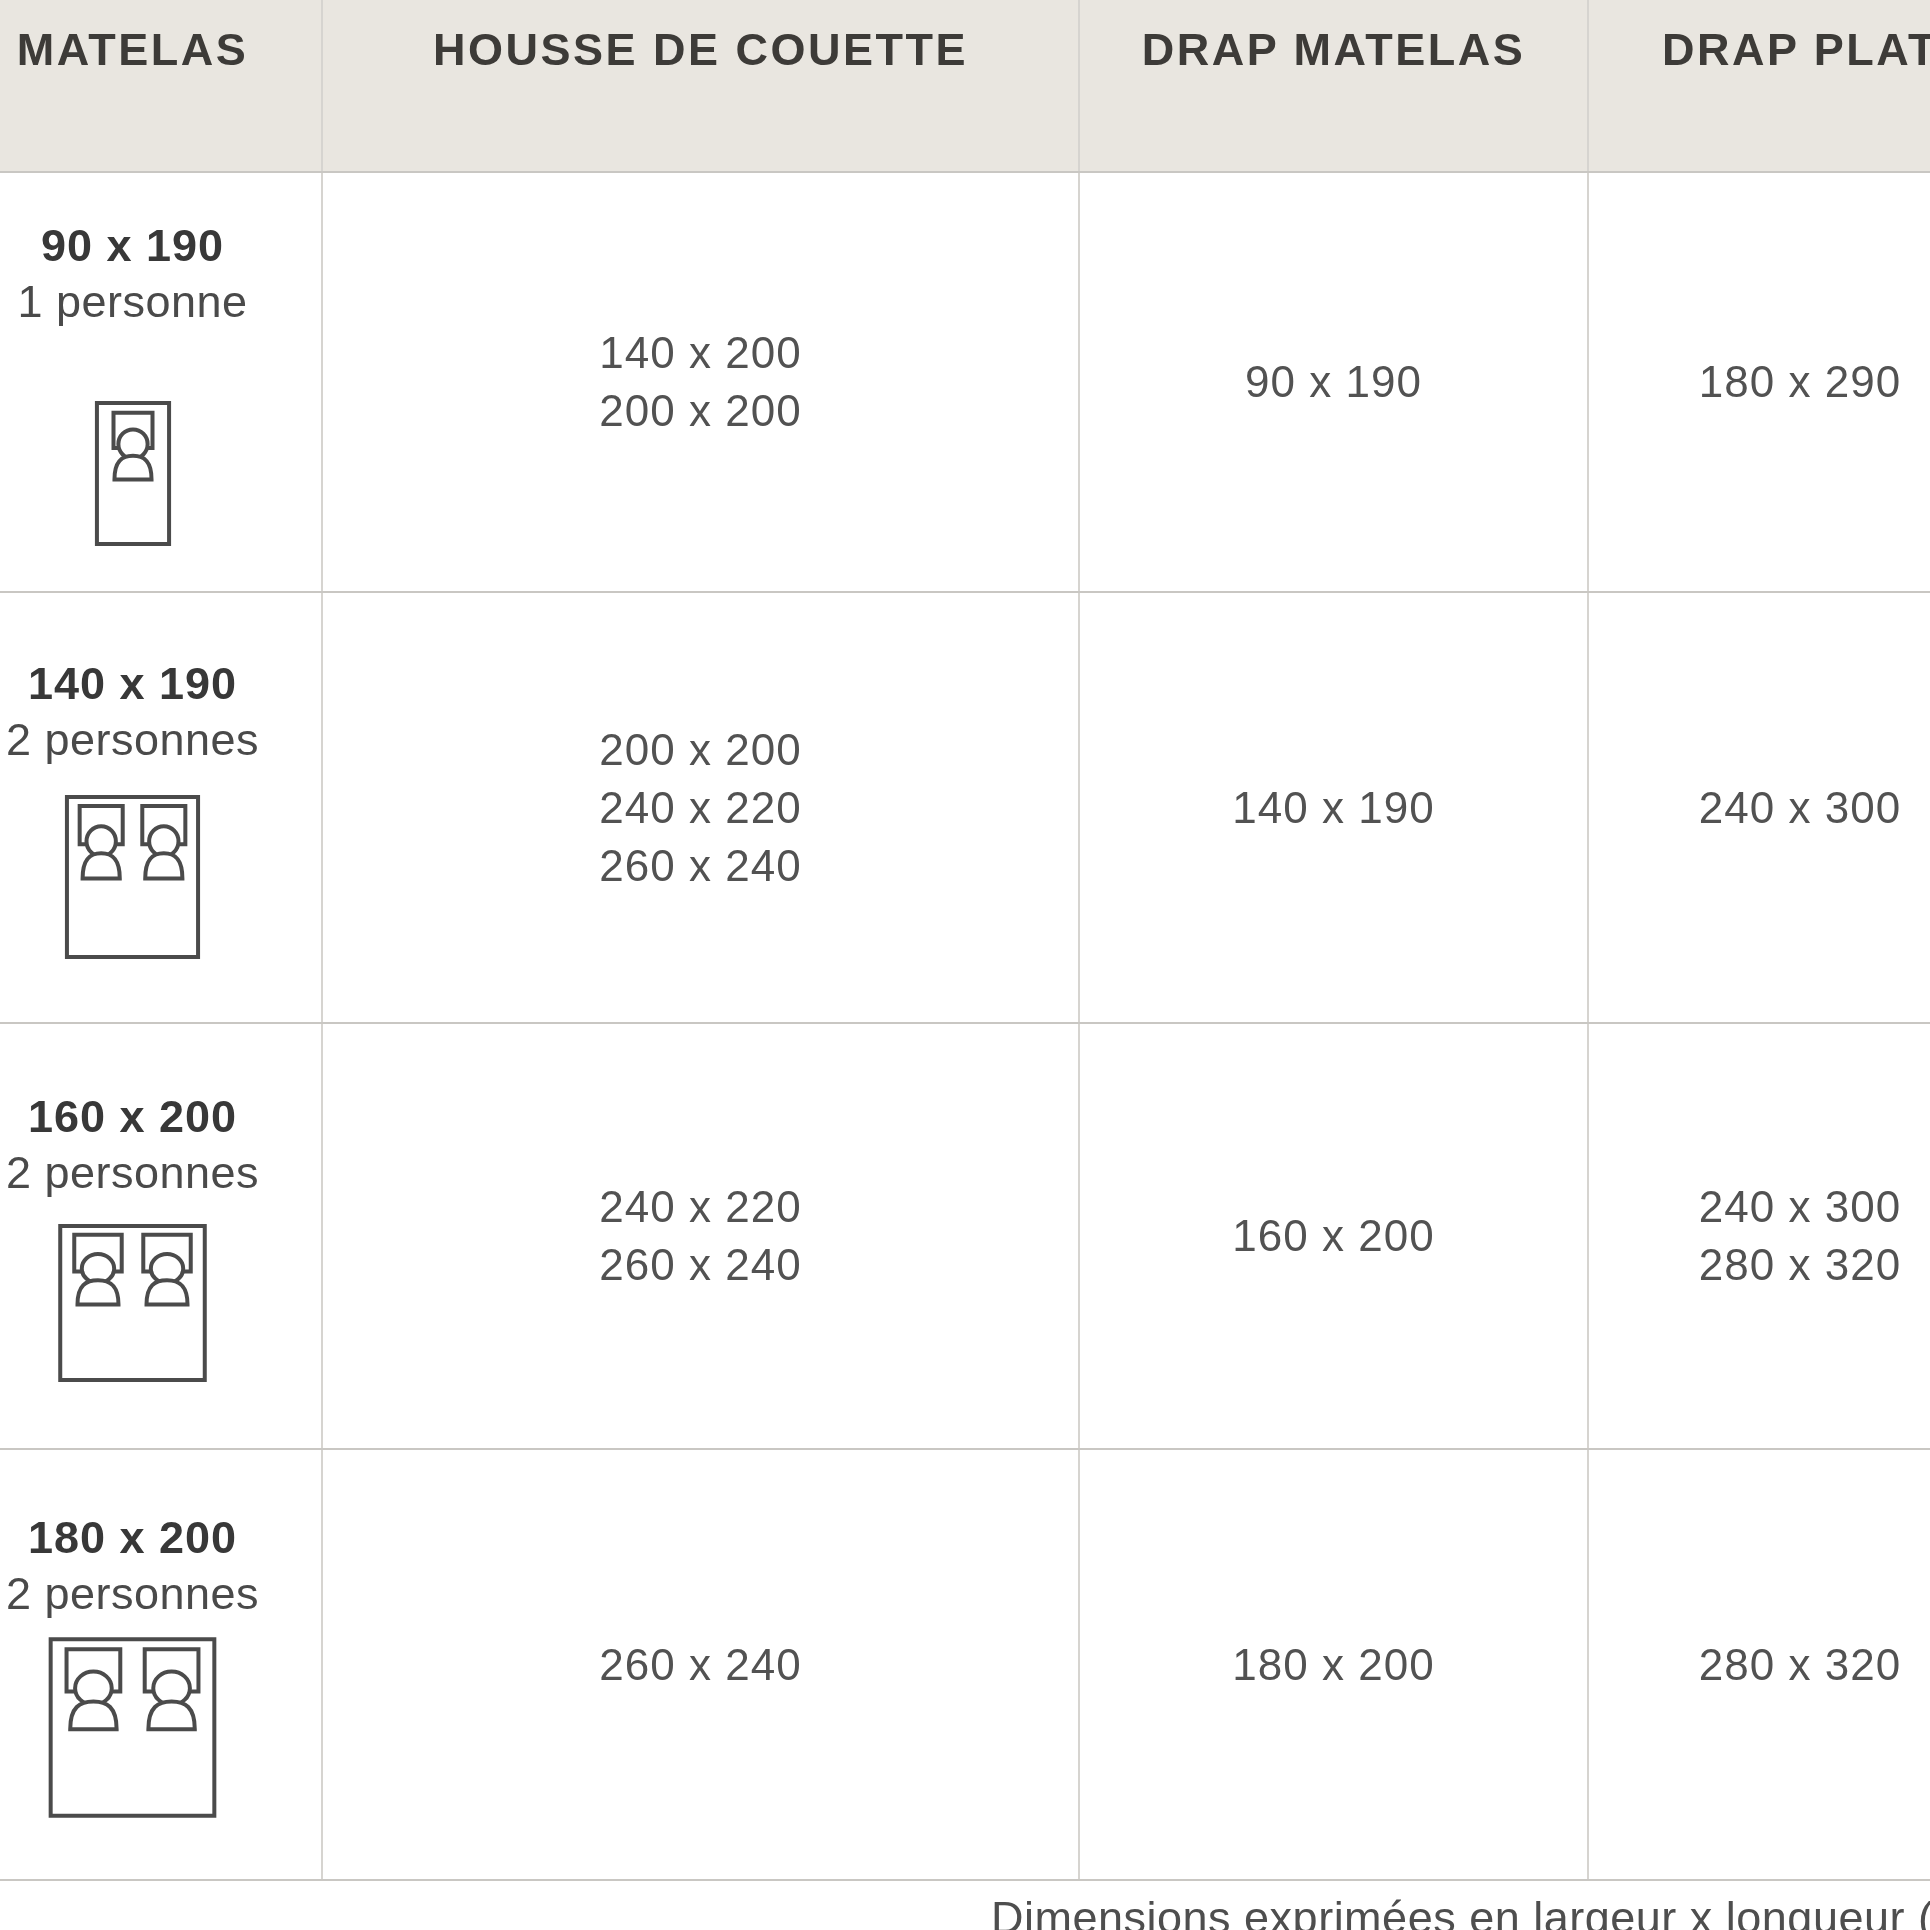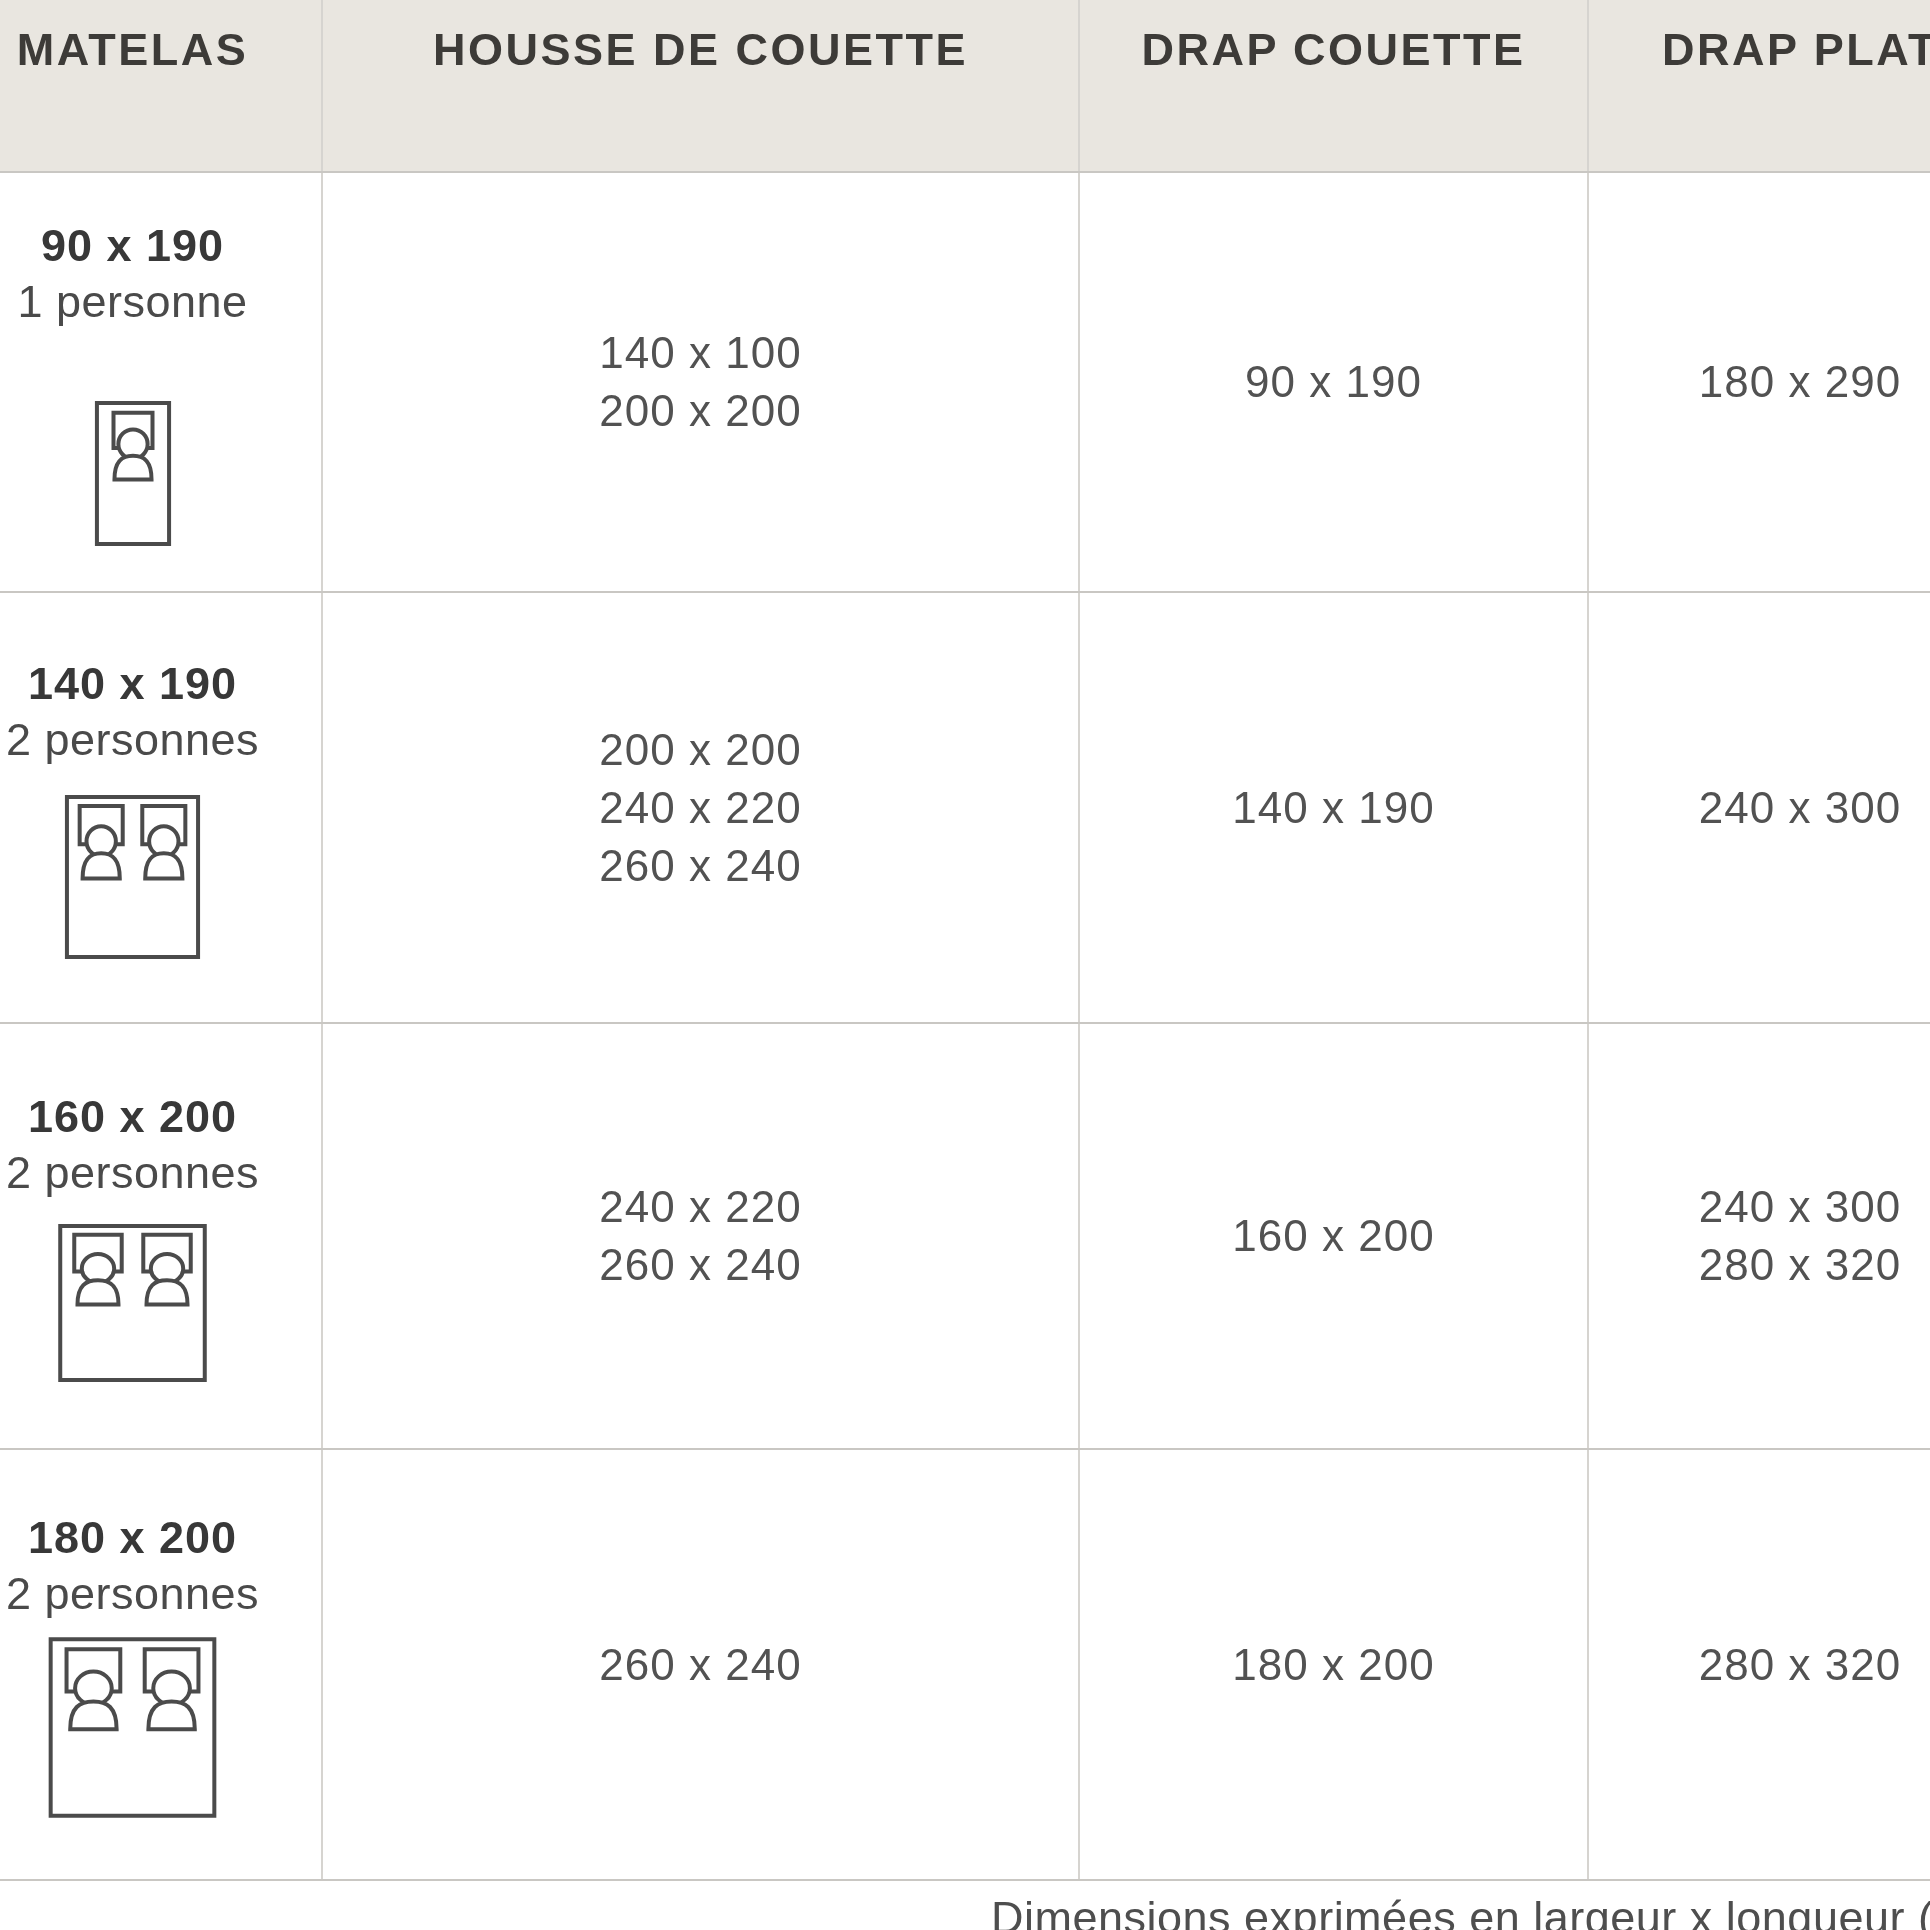--- a/index.html
+++ b/index.html
@@ -73,38 +73,38 @@
   <colgroup>
     <col class="c1">
       <col class="c2">
       <col class="c3">
       <col class="c4">
   </colgroup>
   <thead>
     <tr>
         <th>MATELAS</th>
         <th>HOUSSE DE COUETTE</th>
-        <th>DRAP COUETTE</th>
+        <th>DRAP MATELAS</th>
         <th>DRAP PLAT</th>
       </tr>
   </thead>
   <tbody>
       <tr class="row-0">
         <td>
           <div class="m-size">90 x 190</div>
           <div class="m-label">1 personne</div>
           <svg class="bed-icon" width="78" height="147" viewBox="0 0 80 150" preserveAspectRatio="none" style="margin-top:70px">
             <rect x="3" y="3" width="74" height="144"></rect>
             <rect x="20" y="13" width="40" height="36"></rect>
             <circle class="f" cx="40" cy="45" r="15"></circle>
             <path class="f" d="M21 81 C21 62 29 57 40 57 C51 57 59 62 59 81 Z"></path>
           </svg>
         </td>
         <td>
-          <div class="value-line">140 x 100</div>
+          <div class="value-line">140 x 200</div>
           <div class="value-line">200 x 200</div>
         </td>
         <td>
           <div class="value-line">90 x 190</div>
         </td>
         <td>
           <div class="value-line">180 x 290</div>
         </td>
       </tr>
       <tr class="row-1">

